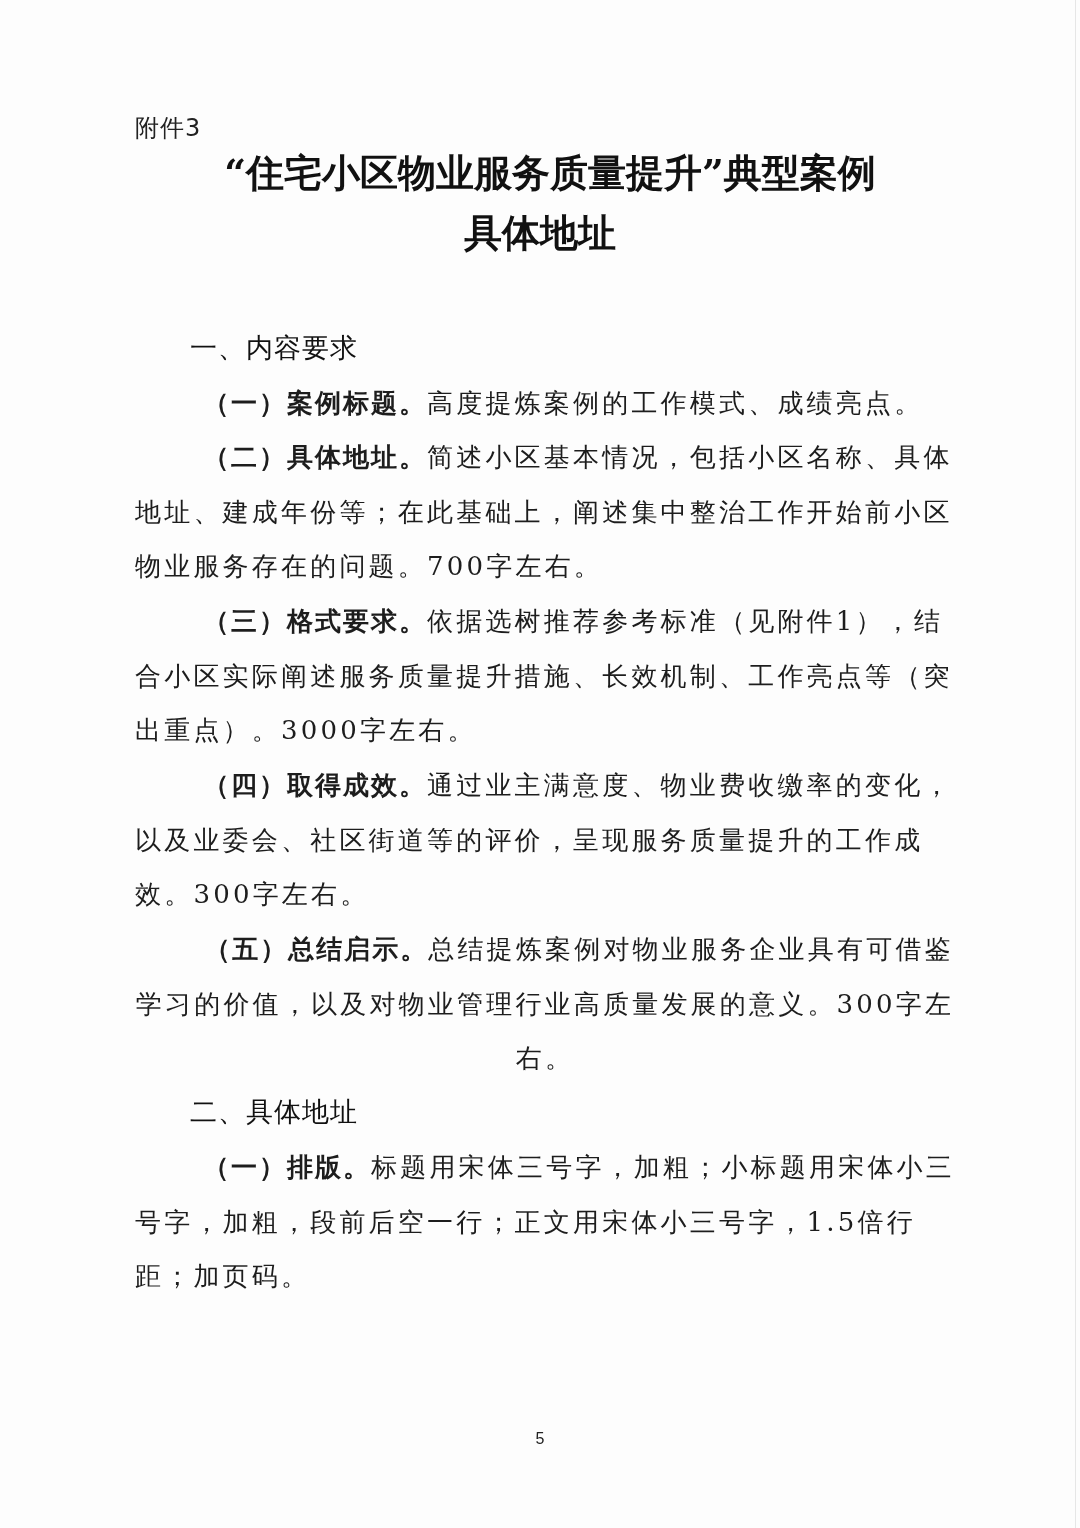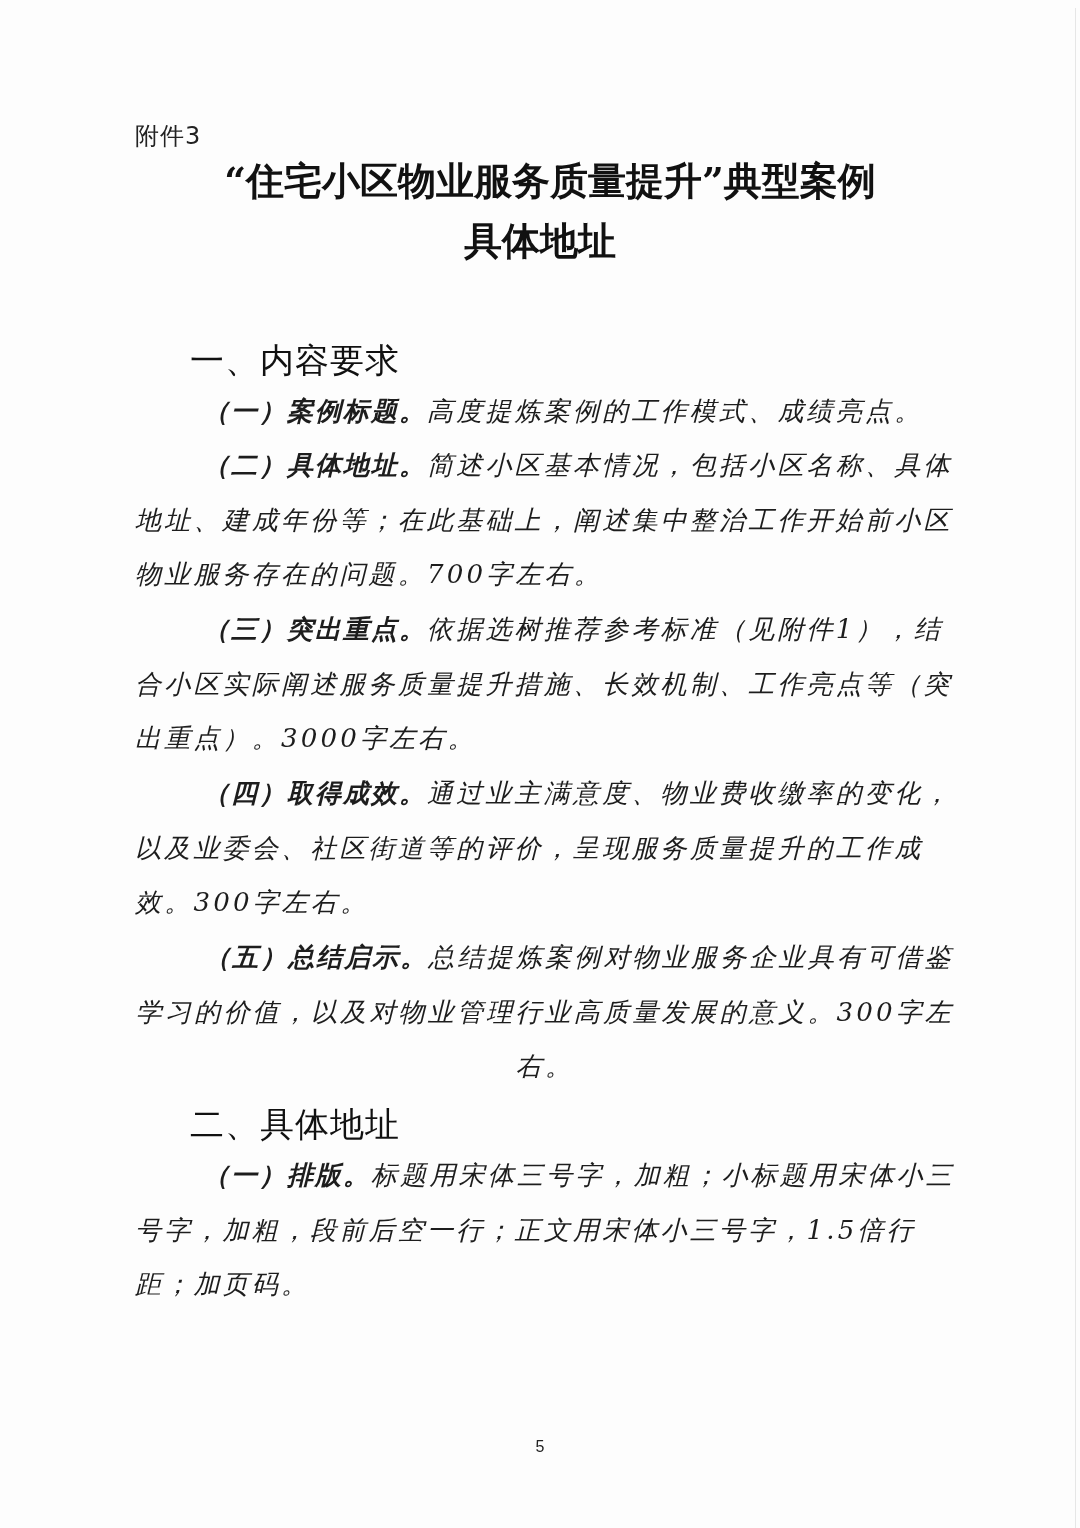--- a/index.html
+++ b/index.html
@@ -10,21 +10,21 @@
       width: 1080px;
       height: 1528px;
       background: #fdfdfd;
       position: relative;
       overflow: hidden;
       font-family: "DejaVu Serif", "Liberation Serif", serif;
       color: #1a1a1a;
     }
     .page {
       position: absolute;
-      left: 0; top: 8px;
+      left: 0; top: 0;
       width: 1080px;
       height: 1332px;
     }
     .scan-edge {
       position: absolute;
       right: 4px;
       top: 0;
       width: 1px;
       height: 1528px;
       background: #e6e6e6;
@@ -48,35 +48,34 @@
       font-size: 38px;
       color: #111;
       letter-spacing: 0px;
     }
     .title-line-1 { top: 148px; left: 10px; }
     .title-line-2 { top: 208px; }
     .section-heading {
       position: absolute;
       left: 190px;
       font-family: "DejaVu Sans", "Liberation Sans", sans-serif;
-      font-size: 34px;
+      font-size: 27px;
       color: #111;
       letter-spacing: 1px;
     }
     .para {
       position: absolute;
       left: 135px;
       width: 820px;
       font-size: 26px;
       line-height: 54.5px;
       letter-spacing: 3.2px;
       color: #1d1d1d;
       text-indent: 68px;
       margin: 0;
-      font-style: italic;
     }
     .para .lead {
       font-weight: bold;
       font-family: "DejaVu Sans", "Liberation Sans", sans-serif;
       letter-spacing: 2px;
     }
     .page-number {
       position: absolute;
       left: 0;
       width: 1080px;
@@ -102,21 +101,21 @@
 
   <p class="para" style="top:376px;">
     <span class="lead">（一）案例标题。</span><span>高度提炼案例的工作模式、成绩亮点。</span>
   </p>
 
   <p class="para" style="top:430px;">
     <span class="lead">（二）具体地址。</span><span>简述小区基本情况，包括小区名称、具体地址、建成年份等；在此基础上，阐述集中整治工作开始前小区物业服务存在的问题。700字左右。</span>
   </p>
 
   <p class="para" style="top:594px;">
-    <span class="lead">（三）突出重点。</span><span>依据选树推荐参考标准（见附件1），结合小区实际阐述服务质量提升措施、长效机制、工作亮点等（突出重点）。3000字左右。</span>
+    <span class="lead">（三）格式要求。</span><span>依据选树推荐参考标准（见附件1），结合小区实际阐述服务质量提升措施、长效机制、工作亮点等（突出重点）。3000字左右。</span>
   </p>
 
   <p class="para" style="top:758px;">
     <span class="lead">（四）取得成效。</span><span>通过业主满意度、物业费收缴率的变化，以及业委会、社区街道等的评价，呈现服务质量提升的工作成效。300字左右。</span>
   </p>
 
   <p class="para" style="top:922px;text-align:center;">
     <span class="lead">（五）总结启示。</span><span>总结提炼案例对物业服务企业具有可借鉴学习的价值，以及对物业管理行业高质量发展的意义。300字左右。</span>
   </p>
 

